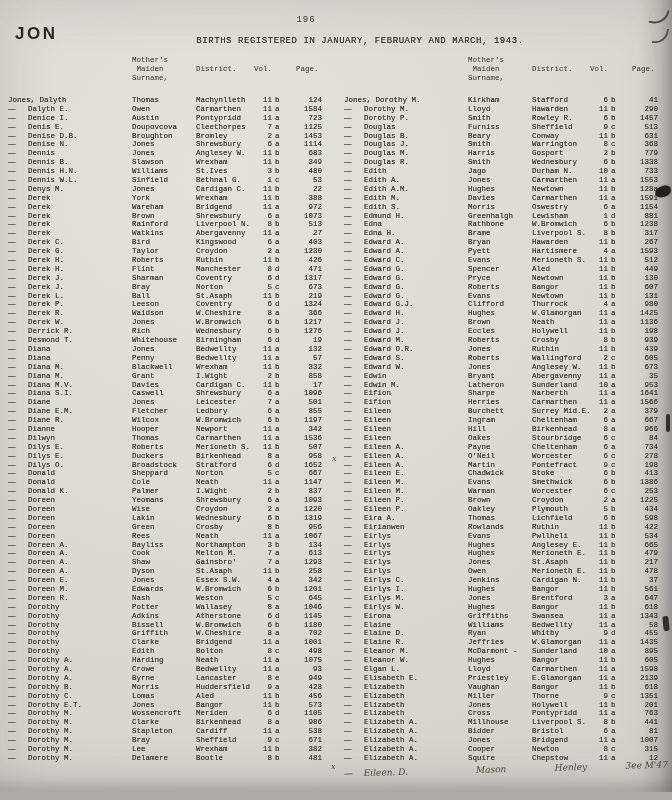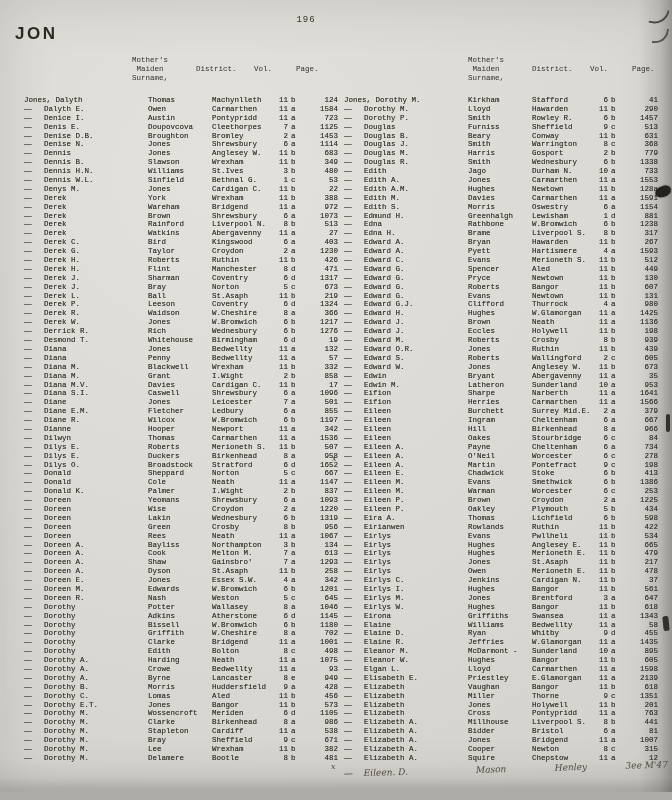--- a/index.html
+++ b/index.html
@@ -36,21 +36,21 @@
   .col-headers.right{left:344px;}
   .h-maiden{position:absolute;left:124px;top:0;white-space:pre-line;}
   .h-district{position:absolute;left:188px;top:9px;}
   .h-vol{position:absolute;left:246px;top:9px;}
   .h-page{position:absolute;left:288px;top:9px;}
   .col{
     position:absolute;top:96px;width:328px;
     font-size:7.5px;line-height:8.9px;
     text-shadow:0 0 0.5px rgba(40,36,28,0.5);
   }
-  #col-left{left:8px;margin-left:16px;}
+  #col-left{left:8px;}
   #col-right{left:344px;}
   .tr{
     display:grid;height:8.9px;white-space:nowrap;
     grid-template-columns:20px 104px 64px 62px 14px 12px 38px;
   }
   .c-dash{transform:scaleX(1.7);transform-origin:left center;}
   .c-name{overflow:visible;}
   .c-name.first{grid-column:1 / 3;}
   .c-volnum{text-align:right;}
   .c-volletter{padding-left:3px;}
@@ -89,20 +89,21 @@
   .edge-mark.m1{left:666px;top:414px;width:4px;height:18px;border-radius:2px;}
   .edge-mark.m2{left:663px;top:616px;width:6px;height:15px;border-radius:2px;transform:rotate(-6deg);}
 </style>
 </head>
 <body>
 
 <div class="paper">
 
   <div class="page-number">196</div>
   <div class="corner-index">JON</div>
+  <div class="title">BIRTHS REGISTERED IN JANUARY, FEBRUARY AND MARCH, 1943.</div>
 
   <div class="col-headers left">
     <div class="h-maiden">Mother's
 Maiden
 Surname,</div>
     <div class="h-district">District.</div>
     <div class="h-vol">Vol.</div>
     <div class="h-page">Page.</div>
   </div>
 

